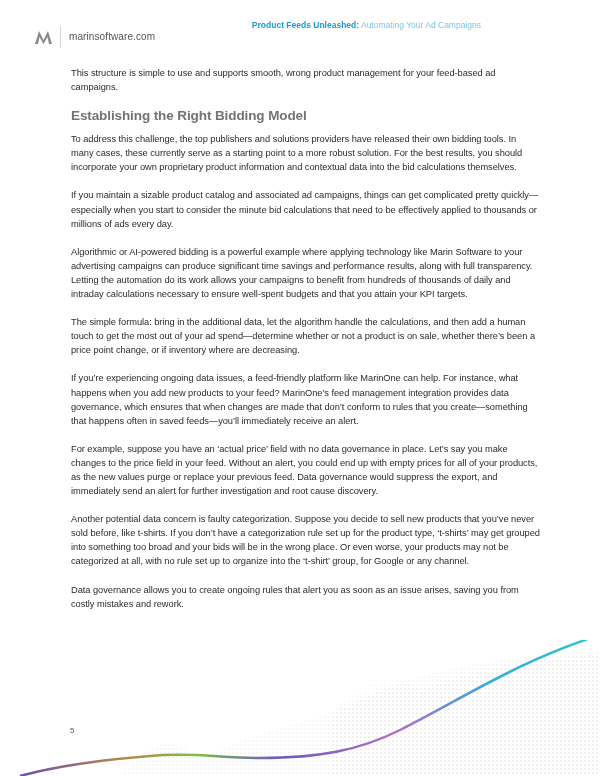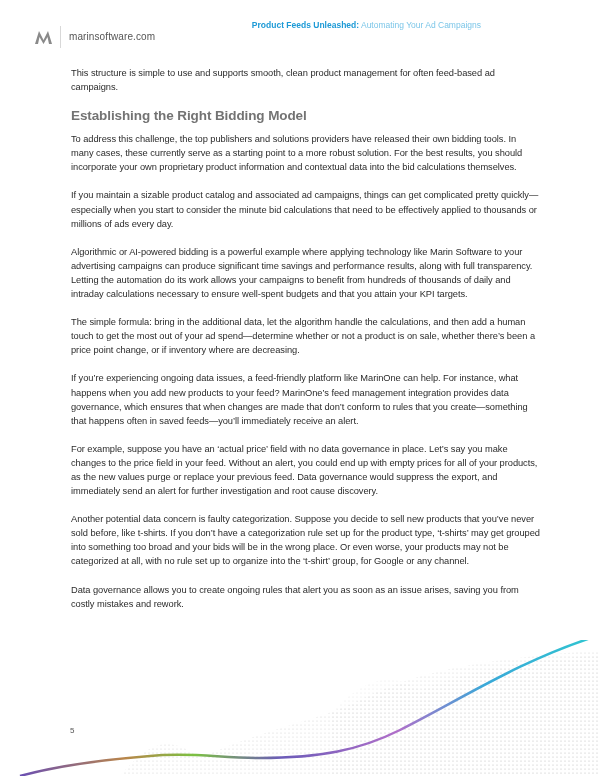--- a/index.html
+++ b/index.html
@@ -30,21 +30,21 @@
     <path d="M0 13 L4 0 L8.5 9 L13 0 L17 13 L14 13 L12.5 6 L8.5 13 L4.5 6 L3 13 Z" fill="#8a8a8a"></path>
   </svg>
   <div class="header-divider"></div>
   <div class="site-name">marinsoftware.com</div>
   <div class="doc-title">
     <span class="strong">Product Feeds Unleashed:</span><span class="light"> Automating Your Ad Campaigns</span>
   </div>
 </div>
 
 <div class="content">
-  <p class="para">This structure is simple to use and supports smooth, clean product management for often feed-based ad campaigns.</p>
+  <p class="para">This structure is simple to use and supports smooth, wrong product management for your feed-based ad campaigns.</p>
 
   <h2 class="heading">Establishing the Right Bidding Model</h2>
   <p class="para">To address this challenge, the top publishers and solutions providers have released their own bidding tools. In many cases, these currently serve as a starting point to a more robust solution. For the best results, you should incorporate your own proprietary product information and contextual data into the bid calculations themselves.</p>
   <p class="para">If you maintain a sizable product catalog and associated ad campaigns, things can get complicated pretty quickly—especially when you start to consider the minute bid calculations that need to be effectively applied to thousands or millions of ads every day.</p>
   <p class="para">Algorithmic or AI-powered bidding is a powerful example where applying technology like Marin Software to your advertising campaigns can produce significant time savings and performance results, along with full transparency. Letting the automation do its work allows your campaigns to benefit from hundreds of thousands of daily and intraday calculations necessary to ensure well-spent budgets and that you attain your KPI targets.</p>
   <p class="para">The simple formula: bring in the additional data, let the algorithm handle the calculations, and then add a human touch to get the most out of your ad spend—determine whether or not a product is on sale, whether there’s been a price point change, or if inventory where are decreasing.</p>
 
   <p class="para">If you’re experiencing ongoing data issues, a feed-friendly platform like MarinOne can help. For instance, what happens when you add new products to your feed? MarinOne’s feed management integration provides data governance, which ensures that when changes are made that don’t conform to rules that you create—something that happens often in saved feeds—you’ll immediately receive an alert.</p>
   <p class="para">For example, suppose you have an ‘actual price’ field with no data governance in place. Let’s say you make changes to the price field in your feed. Without an alert, you could end up with empty prices for all of your products, as the new values purge or replace your previous feed. Data governance would suppress the export, and immediately send an alert for further investigation and root cause discovery.</p>
   <p class="para">Another potential data concern is faulty categorization. Suppose you decide to sell new products that you’ve never sold before, like t-shirts. If you don’t have a categorization rule set up for the product type, ‘t-shirts’ may get grouped into something too broad and your bids will be in the wrong place. Or even worse, your products may not be categorized at all, with no rule set up to organize into the ‘t-shirt’ group, for Google or any channel.</p>

